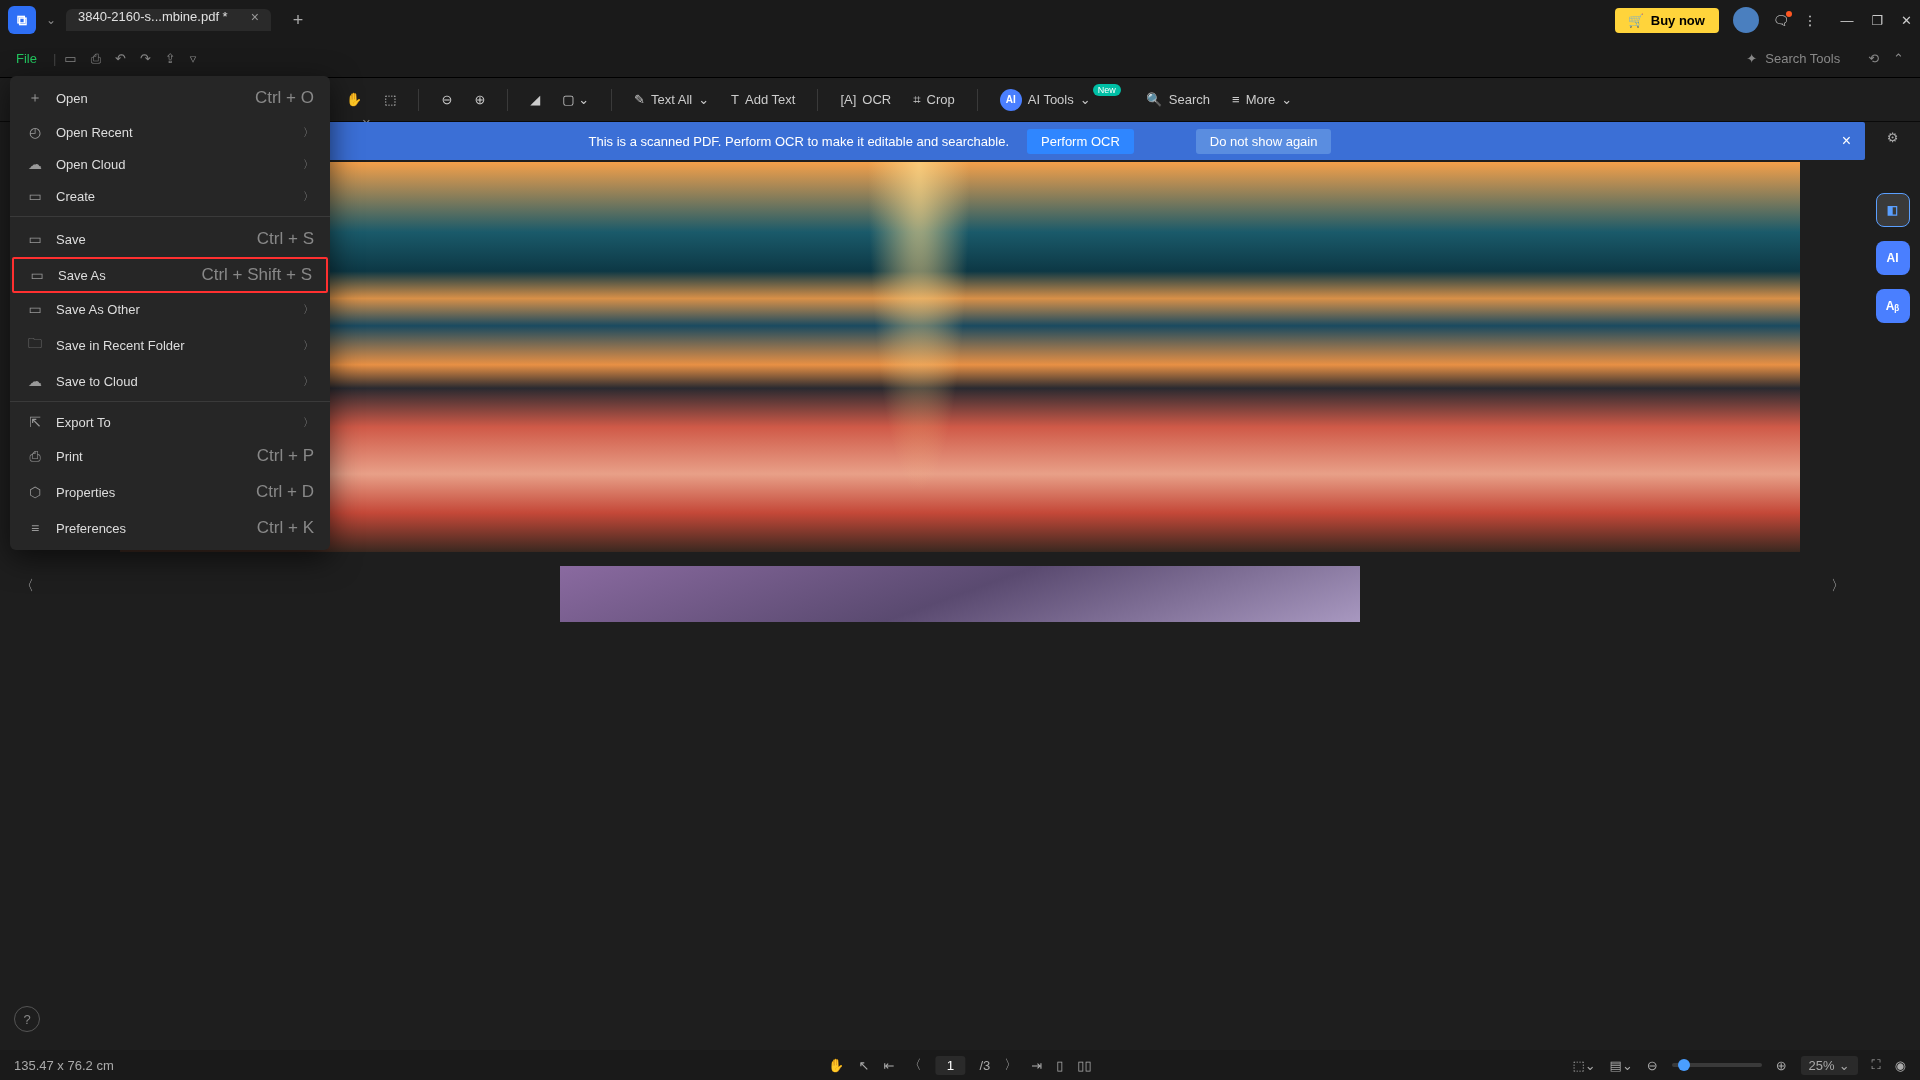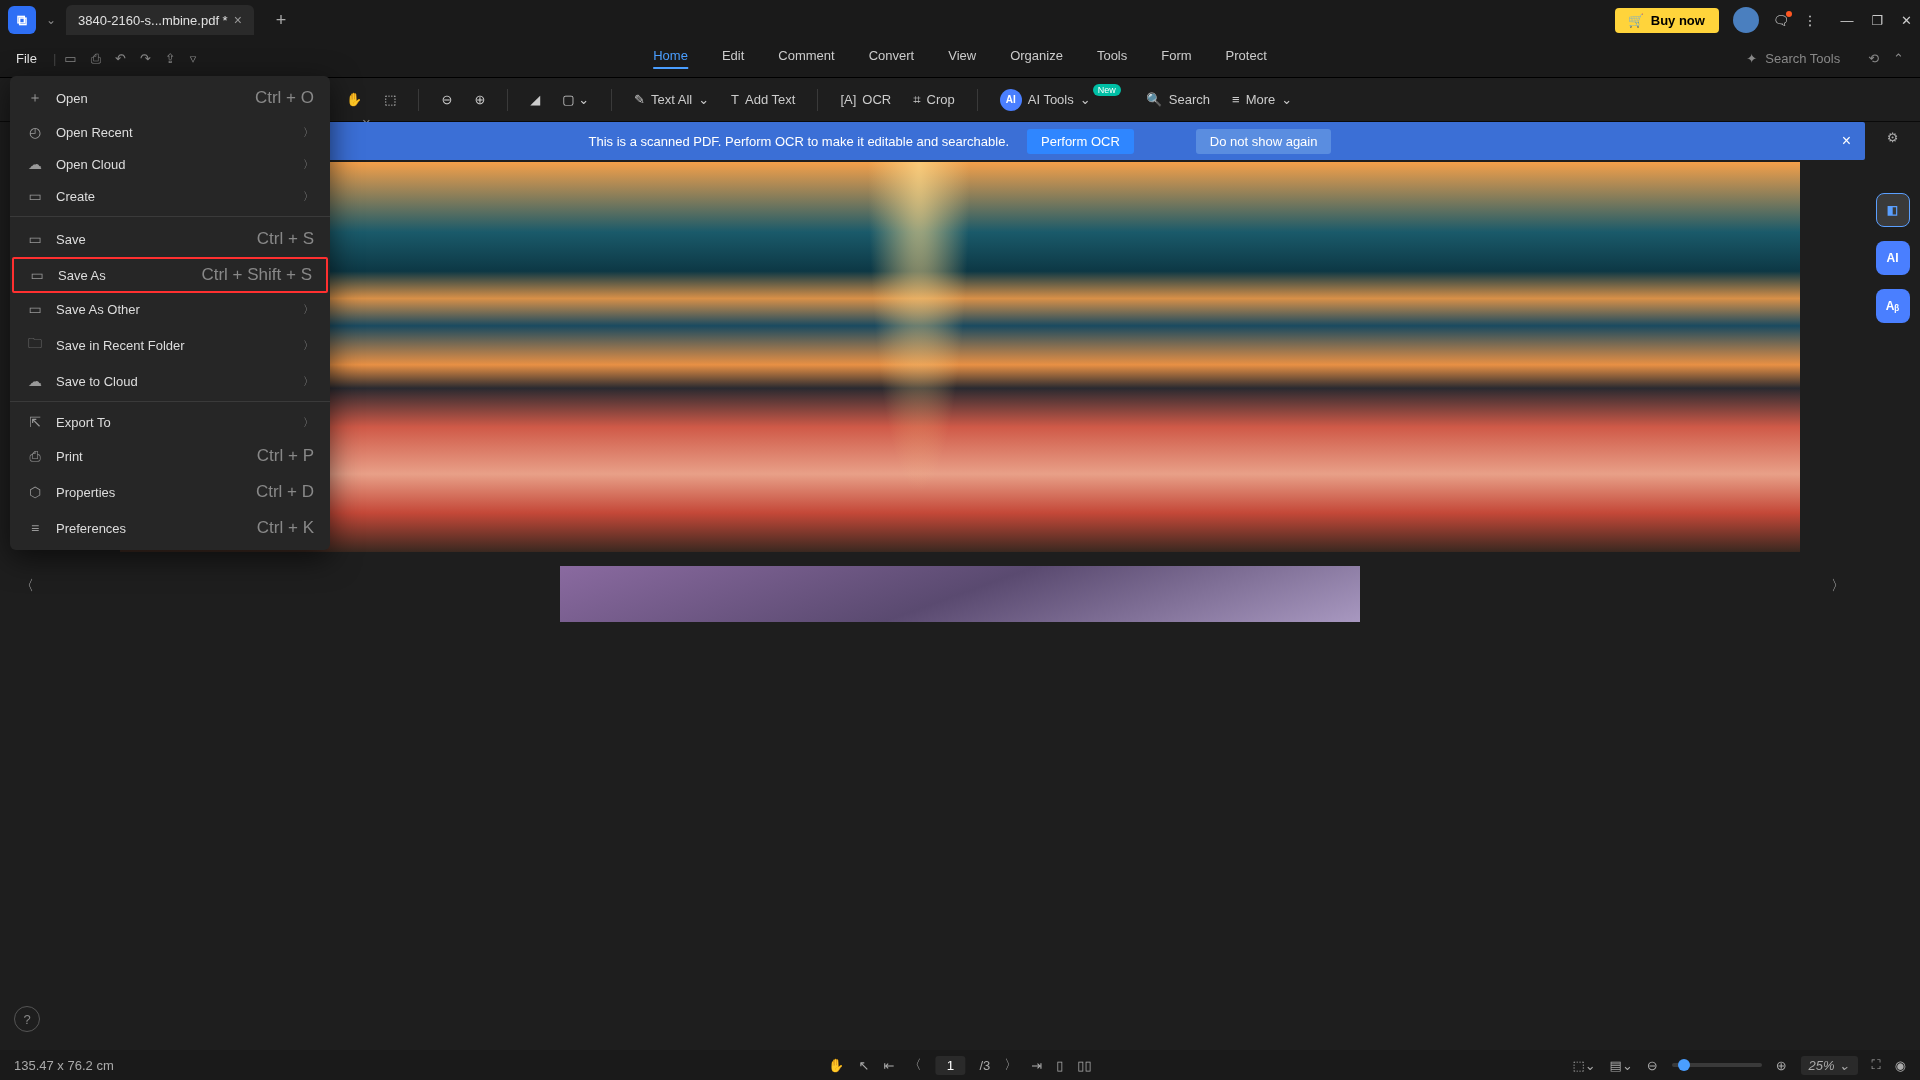--- a/index.html
+++ b/index.html
@@ -2,33 +2,33 @@
 <html><head>
 <meta charset="utf-8">
 <style>
 * { margin: 0; padding: 0; box-sizing: border-box; font-family: -apple-system, "Segoe UI", Arial, sans-serif; }
 body { background: #1e1e1e; color: #e0e0e0; width: 1920px; height: 1080px; overflow: hidden; position: relative; font-size: 13px; }
 
 
 .titlebar { height: 40px; background: #1a1a1a; display: flex; align-items: center; padding: 0 8px; }
 .app-icon { width: 28px; height: 28px; background: #2e6ff5; border-radius: 6px; display: flex; align-items: center; justify-content: center; color: #fff; font-weight: bold; font-size: 14px; }
 .chev-down { margin: 0 10px; color: #888; font-size: 12px; }
-.tab { display: flex; align-items: center; background: #2a2a2a; height: 30px; padding: 0 12px; border-radius: 6px 6px 0 0; gap: 0; }
+.tab { display: flex; align-items: flex-start; background: #2a2a2a; height: 22px; padding: 0 12px; border-radius: 6px 6px 0 0; gap: 17px; }
 .tab-close { color: #999; font-size: 14px; cursor: pointer; margin-left: 6px;}
 .new-tab { margin-left: 14px; color: #aaa; font-size: 18px; padding: 0 8px; }
 .titlebar-right { margin-left: auto; display: flex; align-items: center; gap: 14px; }
 .buy-btn { background: #ffd43b; color: #000; padding: 5px 14px; border-radius: 4px; font-weight: 600; display: flex; align-items: center; gap: 6px; }
 .avatar { width: 26px; height: 26px; background: #4a7fbf; border-radius: 50%; }
 .win-controls { display: flex; gap: 18px; color: #ccc; margin-left: 10px; }
 .notif-badge { position: relative; }
 .notif-badge::after{ content:''; position:absolute; top:-2px; right:-3px; width:6px;height:6px;background:#ff5722;border-radius:50%;}
 
 
 .menurow { height: 38px; background: #1a1a1a; display: flex; align-items: center; padding: 0 16px; gap: 8px; border-bottom: 1px solid #000; }
-.file-lbl { color: #e5e5e5; margin-right: 8px; }
+.file-lbl { color: #22c55e; margin-right: 8px; }
 .qa-icons { display: flex; gap: 14px; color: #888; align-items:center; }
 .topnav { position:absolute; left:50%; transform:translateX(-50%); display: flex; gap: 34px; }
 .topnav span { color: #ccc; cursor: pointer; padding-bottom: 4px;}
 .topnav .active { color: #4a9eff; border-bottom: 2px solid #4a9eff; }
 .search-tools { margin-left: auto; display:flex; align-items:center; gap:8px; color:#888;}
 .tr-icons { display:flex; gap:14px; color:#888; margin-left: 20px;}
 
 
 .toolrow { height: 44px; background: #1e1e1e; display: flex; align-items: center; padding: 0 16px; gap: 22px; color: #ccc; border-bottom: 1px solid #0a0a0a;}
 .toolrow .sep { width:1px; height:22px; background:#3a3a3a; }
@@ -78,21 +78,21 @@
 .fb2{ background:#4a7fff;}
 .fb3{ background:#4a7fff;text-align:right;}
 
 
 .statusbar { position:absolute; bottom:0; left:0; right:0; height:30px; background:#1a1a1a; display:flex; align-items:center; padding:0 14px; color:#aaa; gap:12px;}
 .statusbar .center-nav { position:absolute; left:50%; transform:translateX(-50%); display:flex; align-items:center; gap:14px;}
 .page-input { background:#2a2a2a; border:none; color:#fff; width:30px; text-align:center; padding:2px; border-radius:3px;}
 .statusbar .right-grp { margin-left:auto; display:flex; align-items:center; gap:14px;}
 .zoom-slider { width:90px; height:4px; background:#3a3a3a; border-radius:2px; position:relative;}
 .zoom-slider::after{content:''; position:absolute; left:6px; top:-4px; width:12px;height:12px;background:#4a9eff;border-radius:50%;}
-.zoom-box { background:#2a2a2a; padding:2px 8px; border-radius:3px; display:flex; gap:4px; align-items:center;font-style:italic;}
+.zoom-box { background:#2a2a2a; padding:2px 8px; border-radius:3px; display:flex; gap:4px; align-items:center;}
 
 .help-btn { position:absolute; bottom:48px; left:14px; width:26px;height:26px;border:1px solid #555; border-radius:50%; display:flex;align-items:center;justify-content:center;color:#888; z-index: 50;}
 
 .phantom-close { position:absolute; top: 114px; left: 362px; color:#888; z-index:3; font-size: 15px;}
 
 </style>
 </head>
 <body>
 
 <div class="titlebar">
@@ -122,31 +122,20 @@
 <div class="menurow">
   <span class="file-lbl">File</span>
   <span style="color:#444">|</span>
   <div class="qa-icons">
     <span>▭</span>
     <span>⎙</span>
     <span>↶</span>
     <span>↷</span>
     <span>⇪</span>
     <span>▿</span>
-  </div>
-  <div class="topnav">
-    <span class="active">Home</span>
-    <span>Edit</span>
-    <span>Comment</span>
-    <span>Convert</span>
-    <span>View</span>
-    <span>Organize</span>
-    <span>Tools</span>
-    <span>Form</span>
-    <span>Protect</span>
   </div>
   <div class="search-tools">
     <span>✦</span>
     <span>Search Tools</span>
   </div>
   <div class="tr-icons">
     <span>⟲</span>
     <span>⌃</span>
   </div>
 </div>

